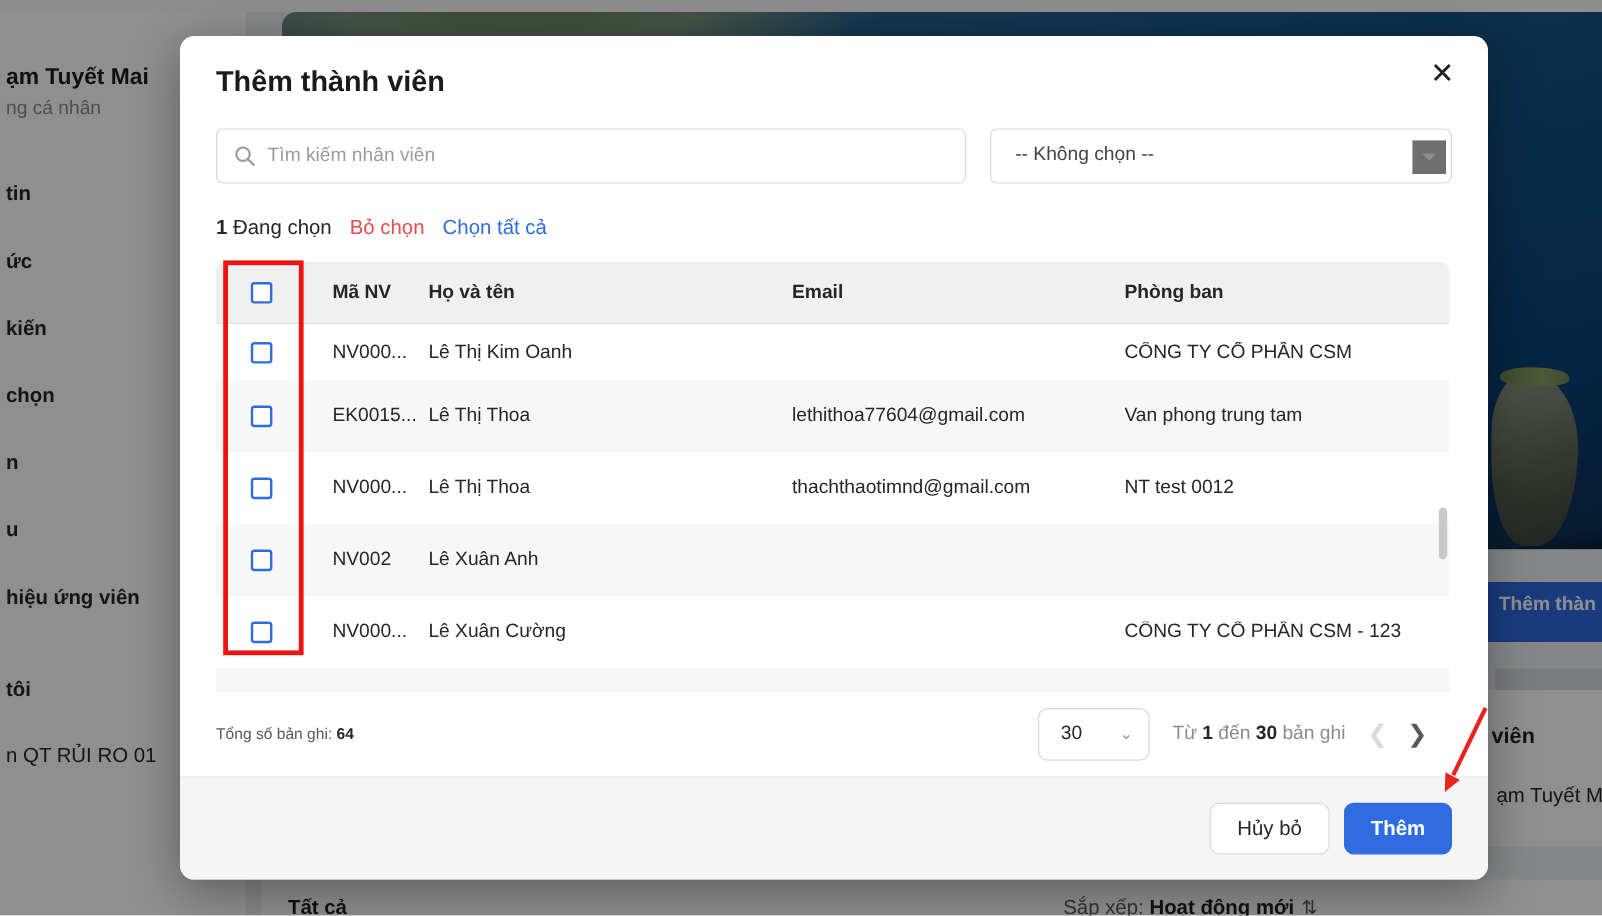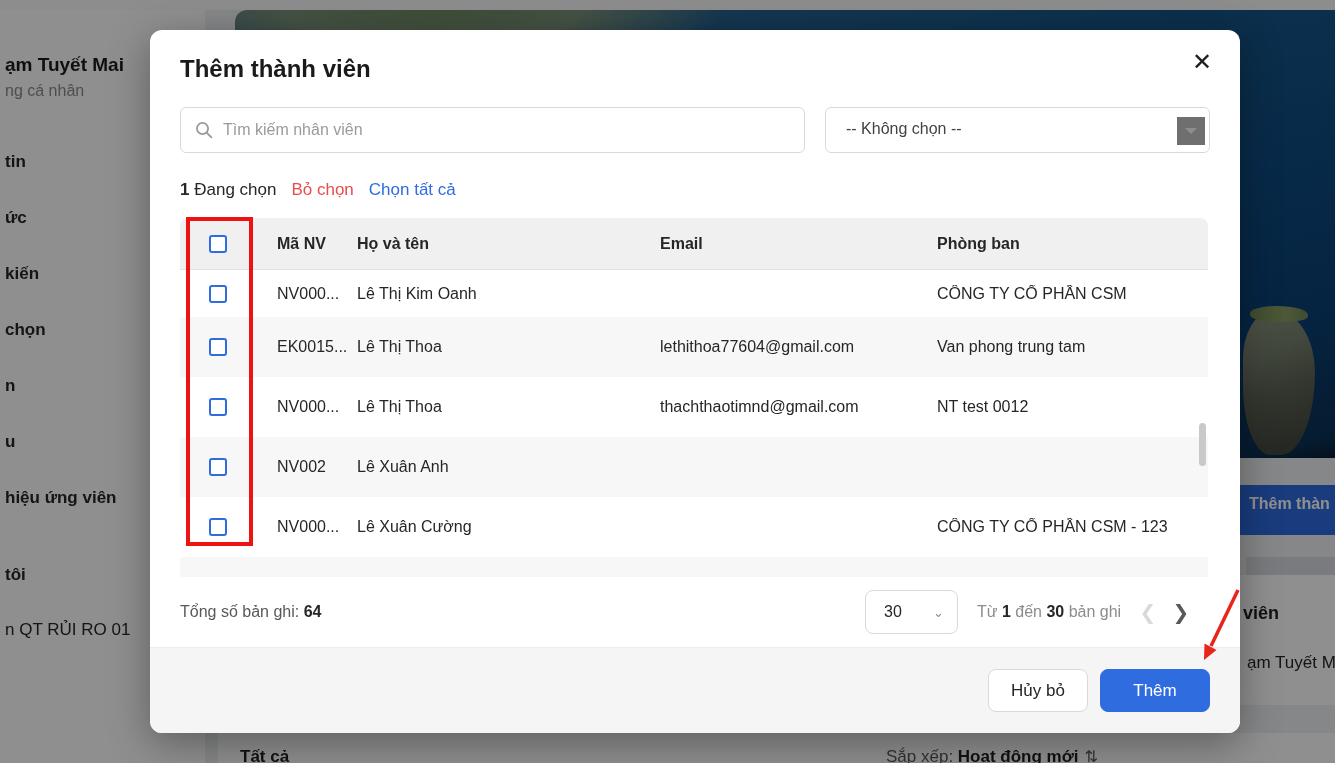--- a/index.html
+++ b/index.html
@@ -83,38 +83,38 @@
   .c-check { width:97px; flex:0 0 97px; }
   .c-code  { width:80px; flex:0 0 80px; }
   .c-name  { width:303px; flex:0 0 303px; }
   .c-email { width:277px; flex:0 0 277px; }
   .c-dept  { width:271px; flex:0 0 271px; white-space:nowrap; overflow:hidden; }
   .t-row { font-size:16px; }
   .cb { width:18px; height:18px; border:2px solid var(--accent); border-radius:3px; background:#fff; margin-left:29px; cursor:pointer; }
 
   .scroll-thumb { position:absolute; left:1049px; top:393px; width:7px; height:43px; background:#c9c9c9; border-radius:4px; cursor:pointer; }
 
-  .m-total { position:absolute; left:30px; top:560px; height:44px; line-height:44px; font-size:16px; color:#595959; }
+  .m-total { position:absolute; left:30px; top:560px; height:44px; line-height:44px; font-size:13px; color:#595959; }
   .m-total b { color:#262626; font-weight:700; }
   .m-pagesize { position:absolute; left:715px; top:560px; width:93px; height:44px; border:1px solid #d9d9d9;
                 border-radius:8px; display:flex; align-items:center; justify-content:space-between;
                 padding:0 13px 0 18px; font-size:16px; color:#262626; background:#fff; cursor:pointer; }
   .m-pagesize .chev { color:#8c8c8c; font-size:13px; }
   .m-range { position:absolute; left:827px; top:560px; height:44px; line-height:44px; font-size:16px; color:#8c8c8c; white-space:nowrap; }
   .m-range b { color:#262626; font-weight:700; }
   .pg-prev { position:absolute; left:985px; top:560px; width:26px; height:44px; line-height:44px; text-align:center;
              font-size:20px; color:#d9d9d9; cursor:default; }
   .pg-next { position:absolute; left:1018px; top:560px; width:26px; height:44px; line-height:44px; text-align:center;
              font-size:20px; color:#595959; cursor:pointer; }
 
   .m-footer { position:absolute; left:0; right:0; bottom:0; height:86px; background:#f5f5f5; border-top:1px solid #ececec;
               display:flex; align-items:center; justify-content:flex-end; gap:12px; padding-right:30px; }
   .btn { height:43px; border-radius:8px; font-size:17px; font-family:inherit; cursor:pointer; }
   .btn-cancel { width:100px; background:#fff; border:1px solid #d9d9d9; color:#262626; }
-  .btn-submit { width:110px; background:var(--accent); border:1px solid var(--accent); color:#fff; font-weight:400; }
+  .btn-submit { width:90px; background:var(--accent); border:1px solid var(--accent); color:#fff; font-weight:700; }
 
   
   .anno-rect { position:absolute; left:186px; top:217px; width:67px; height:329px;
                border:4px solid var(--annotation); z-index:60; pointer-events:none; }
   .anno-arrow { position:absolute; left:1190px; top:584px; z-index:60; pointer-events:none; }
 </style>
 </head>
 <body>
 
 <div id="canvas">

